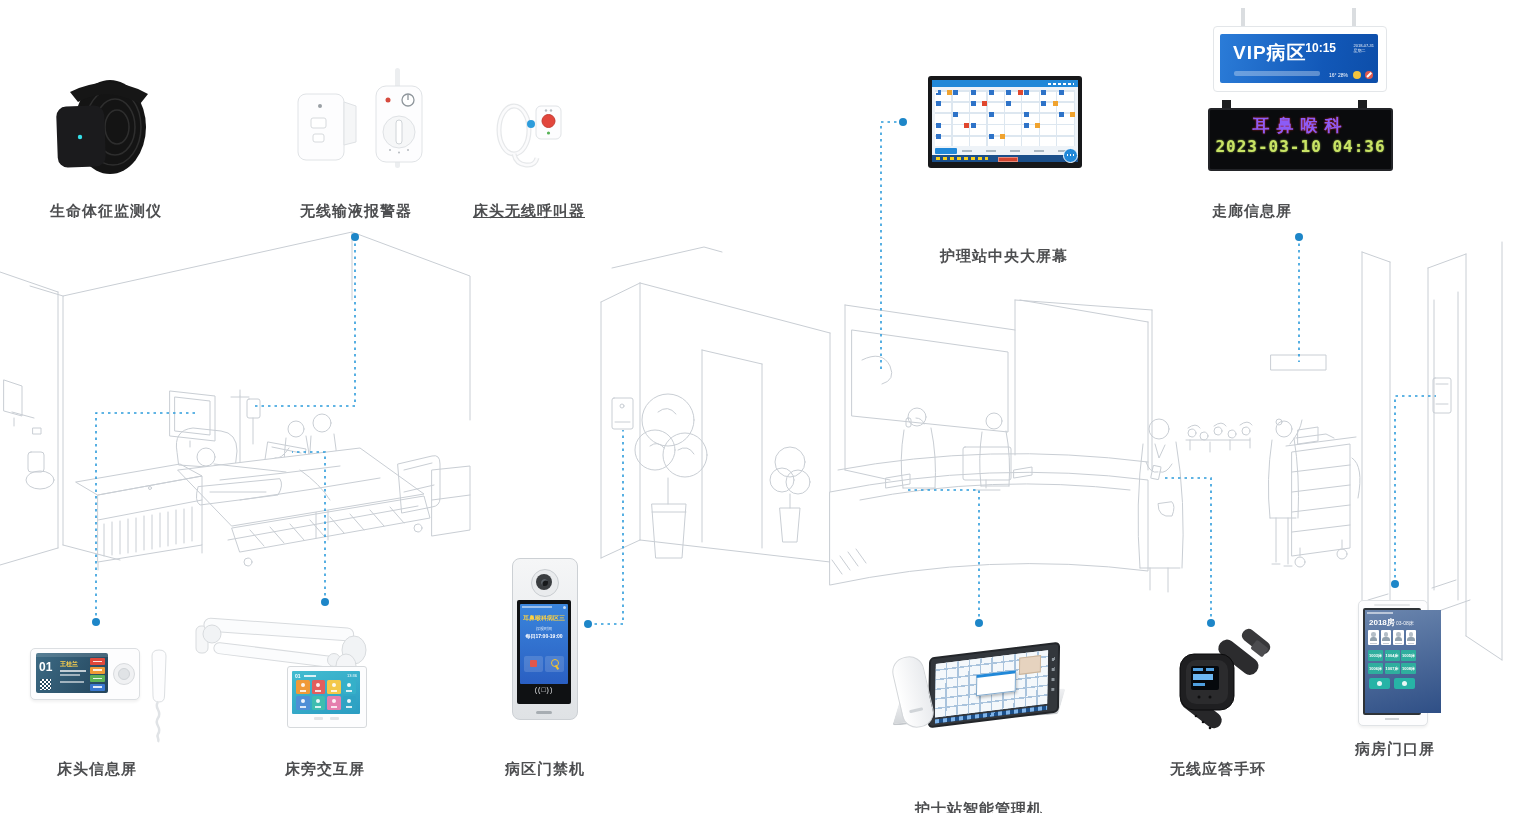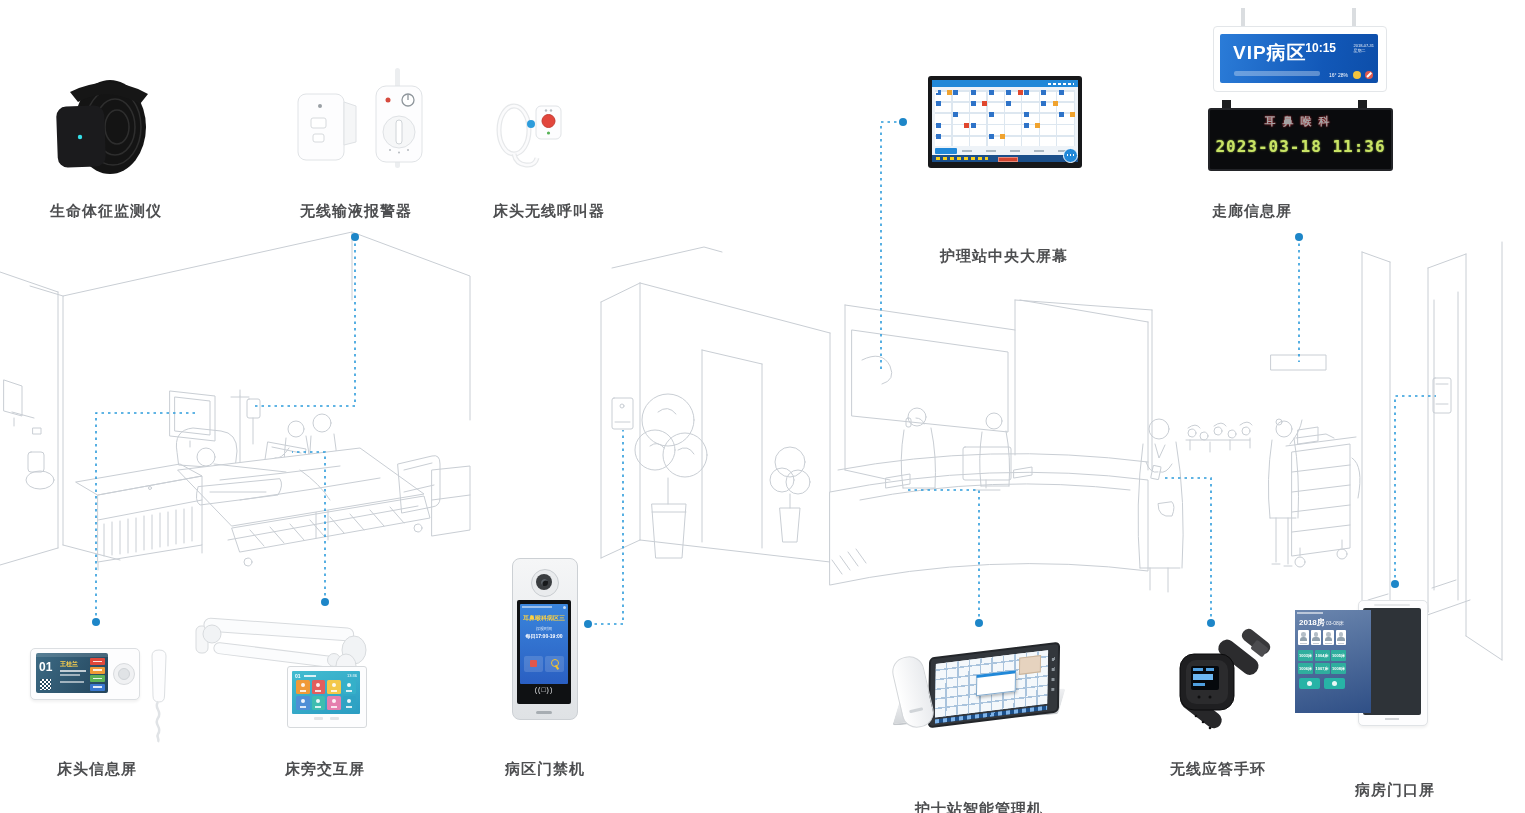--- a/index.html
+++ b/index.html
@@ -50,22 +50,22 @@
   .vip-date{position:absolute;right:4px;top:9px;font-size:4px;line-height:5px;color:rgba(255,255,255,.92);text-align:left;}
   .vip-sub{position:absolute;left:14px;bottom:7px;width:86px;height:5px;background:rgba(255,255,255,.32);border-radius:2px;}
   .vip-stats{position:absolute;right:30px;bottom:5px;font-size:5px;color:#fff;}
   .vip-ic1{position:absolute;right:17px;bottom:4px;width:8px;height:8px;border-radius:50%;background:#f3c33c;}
   .vip-ic2{position:absolute;right:5px;bottom:4px;width:8px;height:8px;border-radius:50%;background:#e05a4e;}
   .vip-ic2 i{position:absolute;left:1px;top:3.2px;width:6px;height:1.5px;background:#fff;transform:rotate(-45deg);}
   
   .led-tab{top:100px;width:9px;height:9px;background:#1c1d1f;}
   .led-panel{left:1208px;top:108px;width:181px;height:59px;background:#0a0b0d;border:2px solid #232428;border-radius:3px;}
   .led-line1{position:absolute;left:0;top:4px;width:100%;text-align:center;
-    font-family:"DejaVu Sans Mono","Liberation Mono",monospace;font-size:11px;font-weight:bold;
-    color:#a3a3a3;letter-spacing:7px;text-shadow:0 0 2px rgba(255,40,50,.8);}
+    font-family:"DejaVu Sans Mono","Liberation Mono",monospace;font-size:17px;font-weight:bold;
+    color:#8b5cf6;letter-spacing:7px;text-shadow:0 0 2px rgba(255,40,50,.8);}
   .led-line2{position:absolute;left:0;top:27px;width:100%;text-align:center;
     font-family:"DejaVu Sans Mono","Liberation Mono",monospace;font-size:16px;font-weight:bold;
     color:#c9e465;letter-spacing:1px;text-shadow:0 0 2px rgba(190,228,90,.8);}
   
   .bi-body{left:30px;top:648px;width:108px;height:50px;background:#fdfdfe;border:1px solid #dcdfe2;border-radius:5px;
            box-shadow:0 2px 3px rgba(0,0,0,.06);}
   .bi-screen{left:36px;top:653px;width:72px;height:40px;border-radius:2px;
     background:linear-gradient(120deg,#3c6a84,#24455c);}
   .bi-topbar{position:absolute;left:0;top:0;width:100%;height:4px;background:rgba(255,255,255,.14);}
   .bi-bed{position:absolute;left:3px;top:7px;font-size:12px;font-weight:bold;color:#fff;}
@@ -128,21 +128,21 @@
   .nc-leds{position:absolute;right:3px;top:12px;width:3px;height:34px;
     background:repeating-linear-gradient(0deg,#8e969d 0 3px,transparent 3px 10px);}
   .nc-handset{left:897px;top:656px;width:30px;height:70px;border-radius:15px;
     background:linear-gradient(90deg,#ffffff,#e9ebee);border:1px solid #d4d7da;transform:rotate(-13deg);}
   .nc-handset i{position:absolute;left:7px;top:52px;width:14px;height:3px;border-radius:2px;background:#d0d4d8;}
   
   .ds-body{left:1358px;top:600px;width:68px;height:124px;background:#fdfdfe;border:1px solid #e0e3e6;border-radius:5px;
     box-shadow:0 2px 3px rgba(0,0,0,.06);}
   .ds-speaker{left:1374px;top:604px;width:36px;height:2px;background:#e6e8ea;border-radius:1px;}
   .ds-frame{left:1363px;top:608px;width:58px;height:107px;background:#2e3338;border-radius:2px;}
-  .ds-screen{left:1295px;top:610px;width:76px;height:103px;
+  .ds-screen{left:1365px;top:610px;width:76px;height:103px;
     background:linear-gradient(165deg,#6b86ae,#2f4f86);}
   .ds-topbar{position:absolute;left:2px;top:2px;width:26px;height:2px;background:rgba(255,255,255,.55);}
   .ds-room{position:absolute;left:4px;top:7px;font-size:8px;font-weight:bold;color:#fff;}
   .ds-range{position:absolute;left:31px;top:10px;font-size:5px;color:rgba(255,255,255,.92);}
   .ds-photos{position:absolute;left:3px;top:20px;width:48px;display:flex;gap:2px;}
   .ds-photo{width:10.5px;height:15px;background:#fff;border-radius:1px;position:relative;}
   .ds-photo i{position:absolute;left:3px;top:2px;width:4.5px;height:4.5px;border-radius:50%;background:#b4bec7;}
   .ds-photo b{position:absolute;left:1.5px;top:7px;width:7.5px;height:4px;border-radius:3px 3px 0 0;background:#93a2ae;}
   .ds-photo u{position:absolute;left:2px;bottom:1px;width:6.5px;height:1.2px;background:#c6ccd2;}
   .ds-beds{position:absolute;left:3px;top:40px;width:48px;display:flex;flex-wrap:wrap;gap:1.5px;}
@@ -386,21 +386,21 @@
     <i class="vip-ic1"></i>
     <i class="vip-ic2">
         <i></i>
       </i>
   </div>
 
   <div class="abs led-tab" style="left:1222px;"></div>
   <div class="abs led-tab" style="left:1358px;"></div>
   <div class="abs led-panel">
     <div class="led-line1">耳鼻喉科</div>
-    <div class="led-line2">2023-03-18 11:36</div>
+    <div class="led-line2">2023-03-10 04:36</div>
   </div>
 
   <div class="abs bi-body"></div>
   <div class="abs bi-screen">
     <i class="bi-topbar"></i>
     <span class="bi-bed">01</span>
     <span class="bi-name">王桂兰</span>
     <i class="bi-l1"></i>
     <i class="bi-l2"></i>
     <i class="bi-l3"></i>
@@ -544,23 +544,23 @@
         </div>
       <div class="ds-btn">
           <i></i>
         </div>
     </div>
   </div>
   <div class="abs ds-logo"></div>
 
   <div class="dev-label" style="left:106px;top:202px;">生命体征监测仪</div>
   <div class="dev-label" style="left:356px;top:202px;">无线输液报警器</div>
-  <div class="dev-label" style="left:549px;top:202px;">床头无线呼叫器</div>
+  <div class="dev-label" style="left:529px;top:202px;text-decoration:underline;">床头无线呼叫器</div>
   <div class="dev-label" style="left:1004px;top:202px;margin-top:45px;">护理站中央大屏幕</div>
   <div class="dev-label" style="left:1252px;top:202px;">走廊信息屏</div>
   <div class="dev-label" style="left:97px;top:760px;">床头信息屏</div>
   <div class="dev-label" style="left:325px;top:760px;">床旁交互屏</div>
   <div class="dev-label" style="left:545px;top:760px;">病区门禁机</div>
   <div class="dev-label" style="left:979px;top:760px;margin-top:40px;">护士站智能管理机</div>
   <div class="dev-label" style="left:1218px;top:760px;">无线应答手环</div>
-  <div class="dev-label" style="left:1395px;top:781px;font-family:Liberation Serif, serif;">病房门口屏</div>
+  <div class="dev-label" style="left:1395px;top:740px;font-family:Liberation Serif, serif;">病房门口屏</div>
 
 </div>
 
 </body></html>

